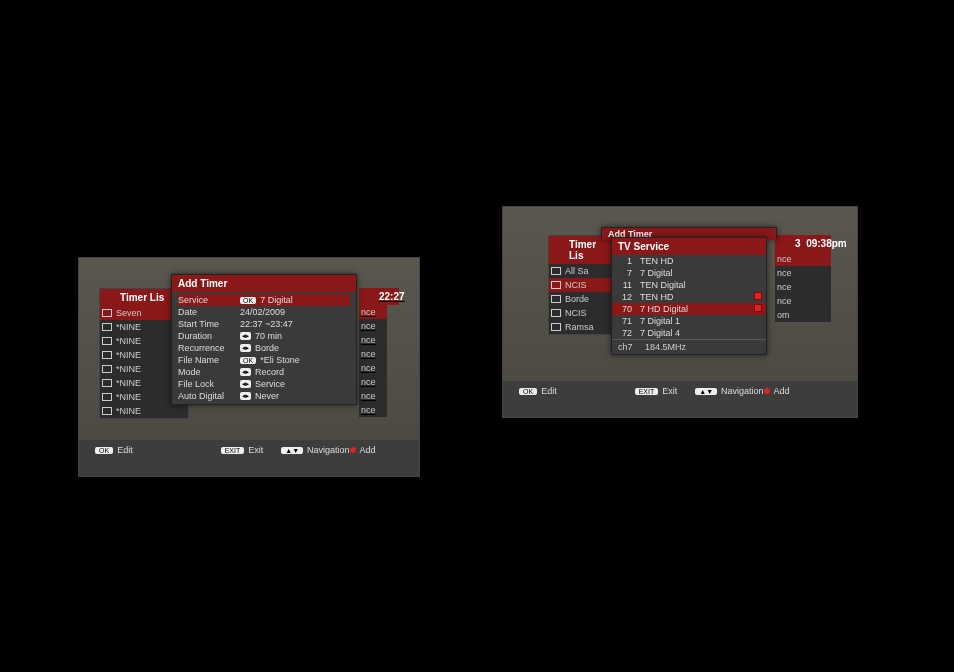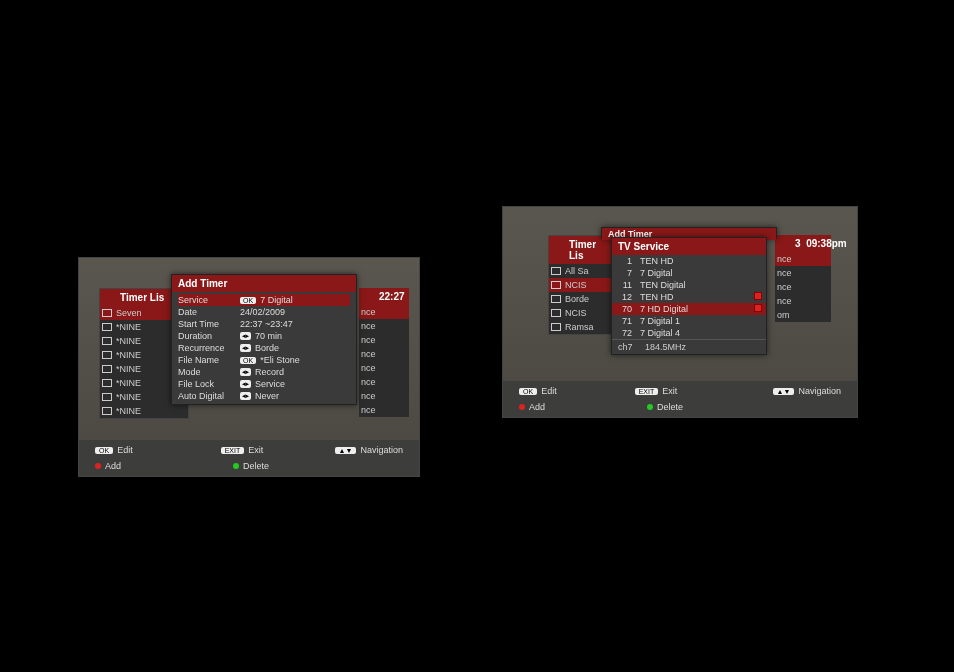--- a/index.html
+++ b/index.html
@@ -36,21 +36,21 @@
   
   .svc-list { }
   .svc-row { display:flex; font-size:9px; color:#ddd; padding:1px 4px; }
   .svc-row.sel { background:#8a1818; }
   .svc-num { width:24px; text-align:right; padding-right:8px; }
   .svc-dot { width:8px; height:8px; display:inline-block; margin-left:4px; }
   .svc-dot.red { background:#d22; border:1px solid #800;}
   .svc-foot { border-top:1px solid #555; color:#ccc; font-size:9px; padding:2px 6px; }
 
   
-  .hintbar { position:absolute; left:0; right:0; bottom:0; height:36px; background:rgba(60,60,60,0.9); display:flex; flex-direction:column; padding: 2px 16px; }
+  .hintbar { position:absolute; left:0; right:0; bottom:0; height:36px; background:rgba(60,60,60,0.9); display:flex; flex-direction:row; padding: 2px 16px; }
   .hintline { display:flex; align-items:center; gap:18px; font-size:9px; color:#ddd; height:16px;}
   .hintchip { display:inline-flex; align-items:center; gap:4px; }
   .chip { background:#eee; color:#000; font-size:7px; padding:0 4px; border-radius:2px; }
   .reddot { width:6px; height:6px; border-radius:50%; background:#d22; display:inline-block; }
   .grndot { width:6px; height:6px; border-radius:50%; background:#2c2; display:inline-block; }
 
   
   .bullet { position:absolute; width:5px; height:5px; background:#000; border-radius:50%; }
 
   
@@ -103,21 +103,21 @@
             <span class="tv-icon"></span>
             <span>*NINE</span>
           </div>
           <div class="tl-row">
             <span class="tv-icon"></span>
             <span>*NINE</span>
           </div>
         </div>
     </div>
 
-    <div class="frag" style="left:280px; top:30px; width:50px;">
+    <div class="frag" style="left:280px; top:30px; width:28px;text-decoration:underline;">
       <div class="tl-header" style="text-align:right;">
         <span>22:27</span>
       </div>
       <div id="ss1-rf-rows">
           <div class="tl-row sel">nce</div>
           <div class="tl-row">nce</div>
           <div class="tl-row">nce</div>
           <div class="tl-row">nce</div>
           <div class="tl-row">nce</div>
           <div class="tl-row">nce</div>

